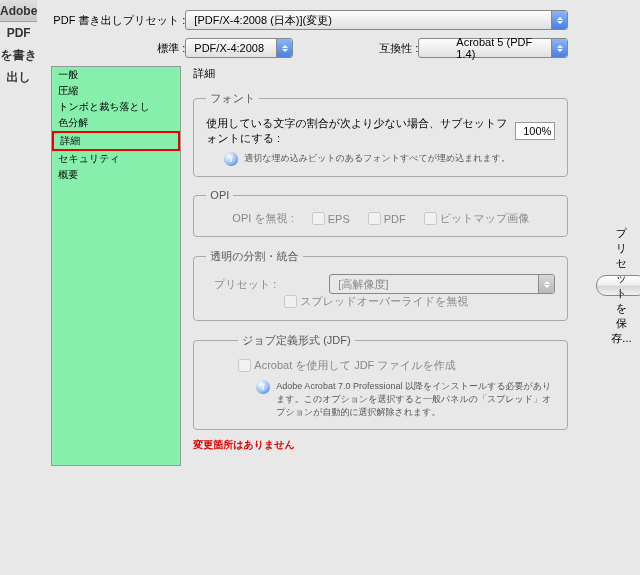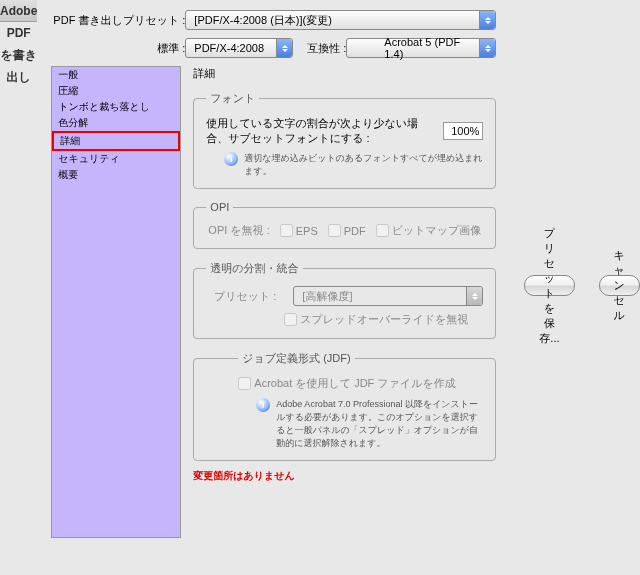--- a/index.html
+++ b/index.html
@@ -9,39 +9,39 @@
 .content { padding: 10px 14px 0 14px; flex: 1; display: flex; flex-direction: column; }
 .row { display: flex; align-items: center; margin-bottom: 8px; gap: 0; }
 .row-label { text-align: right; font-size: 11px; }
 .preset-label { width: 134px; }
 .std-label { width: 134px; }
 .pulldown { display: inline-flex; align-items: center; background: linear-gradient(to bottom, #fdfdfd, #e0e0e0); border: 1px solid #888; border-radius: 3px; height: 20px; padding: 0 20px 0 8px; position: relative; font-size: 11px; }
 .pulldown .caret { position: absolute; right: 0; top: 0; width: 16px; height: 100%; background: linear-gradient(to bottom, #8ab6f8, #4a7fe0); border-left: 1px solid #888; border-radius: 0 3px 3px 0; display: flex; flex-direction: column; align-items: center; justify-content: center; }
 .pulldown .caret::before { content: ""; border-left: 3px solid transparent; border-right: 3px solid transparent; border-bottom: 3px solid #fff; margin-bottom: 1px; }
 .pulldown .caret::after { content: ""; border-left: 3px solid transparent; border-right: 3px solid transparent; border-top: 3px solid #fff; }
 .main { display: flex; flex: 1; gap: 12px; min-height: 0; }
-.sidebar { width: 130px; background: #c4b5fd; border: 1px solid #999; font-size: 10px; height: 472px; }
+.sidebar { width: 130px; background: #86efac; border: 1px solid #999; font-size: 10px; height: 400px; }
 .sidebar-item { padding: 1px 6px; line-height: 14px; cursor: default; }
 .sidebar-selected { border: 2px solid #e00; display: block; }
 .panel { flex: 1; font-size: 11px; position: relative; }
 .panel-title { font-size: 11px; margin-bottom: 10px; }
 fieldset { border: 1px solid #aaa; border-radius: 4px; margin-bottom: 12px; padding: 10px 12px 10px 12px; }
 fieldset legend { padding: 0 4px; color: #555; font-size: 11px; }
 .font-row { display: flex; align-items: center; gap: 4px; justify-content: flex-end; }
 .font-input { width: 40px; height: 18px; border: 1px solid #999; background: #fff; text-align: right; padding: 8px 3px; font-size: 11px; }
 .info-row { display: flex; gap: 6px; margin-top: 6px; padding-left: 18px; font-size: 9px; color: #555; align-items: flex-start; }
 .info-icon { width: 14px; height: 14px; background: radial-gradient(circle at 35% 30%, #fff, #8ab6f8 60%, #1a4fc0); border-radius: 50%; color: #fff; font-style: italic; font-weight: bold; font-size: 9px; text-align: center; line-height: 14px; font-family: Georgia, serif; flex-shrink: 0; }
-.opi-row { display: flex; align-items: center; justify-content: center; gap: 10px; }
+.opi-row { display: flex; align-items: center; justify-content: center; gap: 18px; }
 .chk { display: inline-flex; align-items: center; gap: 3px; font-size: 11px; }
 .chk input { width: 13px; height: 13px; }
 .disabled { color: #888; }
 .pulldown.disabled { background: #e8e8e8; color: #888; }
 .pulldown.disabled .caret { background: linear-gradient(to bottom,#d8d8d8,#b8b8b8); }
-.trans-row { display: flex; align-items: center; gap: 17px; }
-.trans-sub { padding-left: 78px; margin-top: 6px; }
+.trans-row { display: flex; align-items: center; gap: 8px; }
+.trans-sub { padding-left: 78px; }
 .notice { color: #d00; font-weight: bold; font-size: 10px; margin-top: 2px; }
 .footer { display: flex; align-items: center; padding: 10px 14px 14px 14px; gap: 12px; }
 .footer-spacer { flex: 1; }
 .aqua-btn { background: linear-gradient(to bottom, #fefefe 0%, #f0f0f0 45%, #d8d8d8 55%, #f0f0f0 100%); border: 1px solid #888; border-radius: 10px; height: 21px; padding: 0 14px; font-size: 11px; display: inline-flex; align-items: center; justify-content: center; color: #000; }
 .aqua-btn.primary { background: linear-gradient(to bottom, #b8dcff 0%, #84b7f7 45%, #4a82e0 55%, #8ab6f8 100%); color: #000; }
 .export-hl { border: 2px solid #e00; padding: 2px; border-radius: 2px; display: inline-block; }
 </style>
 </head>
 <body>
 
@@ -113,21 +113,21 @@
                 <input type="checkbox" disabled="" style="">
                 <span>ビットマップ画像</span>
               </label>
           </div>
         </fieldset>
 
         <fieldset>
           <legend>透明の分割・統合</legend>
           <div class="trans-row">
             <span class="disabled" style="width:70px;text-align:right;">プリセット :</span>
-            <div class="pulldown disabled" style="width:190px;">
+            <div class="pulldown disabled" style="width:226px;margin-left:45px;">
               <span>[高解像度]</span>
               <span class="caret"></span>
             </div>
           </div>
           <div class="trans-sub disabled">
             <label class="chk">
                 <input type="checkbox" disabled="" style="">
                 <span>スプレッドオーバーライドを無視</span>
               </label>
           </div>

